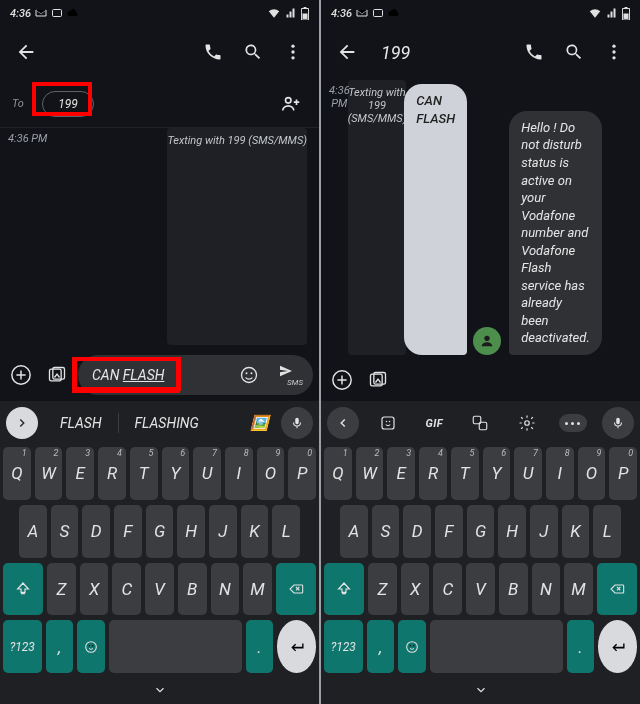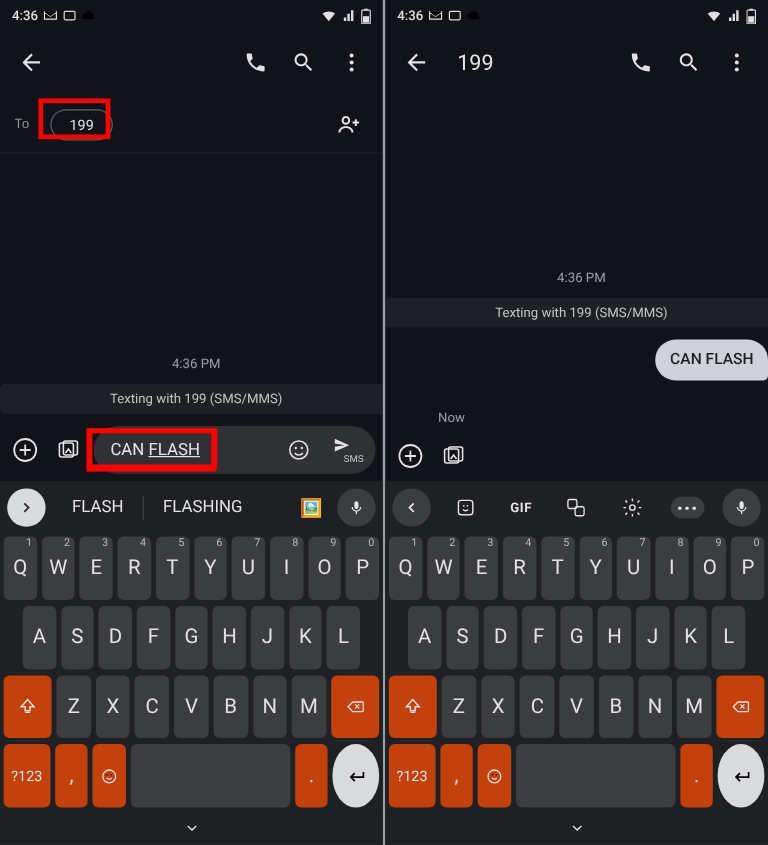--- a/index.html
+++ b/index.html
@@ -1,32 +1,32 @@
 <!DOCTYPE html>
 <html><head>
 <meta charset="utf-8">
 <style>
   * { box-sizing: border-box; margin: 0; padding: 0; font-family: Roboto, Arial, sans-serif; }
   body { background: #9aa0a6; width: 640px; height: 704px; display: flex; gap: 2px; overflow: hidden; }
-  .phone { width: 319px; height: 704px; background: #111318; display: flex; flex-direction: column; color: #e3e3e3; position: relative; overflow: hidden; }
+  .phone { width: 319px; height: 704px; background: #111318; display: flex; flex-direction: column; color: #e3e3e3; position: relative; overflow: hidden; font-style: italic; }
   .statusbar { height: 24px; padding: 2px 10px 0 10px; display: flex; justify-content: space-between; align-items: center; font-size: 11px; font-weight: 500; color: #e0e0e0; }
   .sb-left, .sb-right { display: flex; align-items: center; gap: 4px; }
   .sb-right svg { fill: #e0e0e0; }
   .appbar { height: 56px; display: flex; align-items: center; padding: 0 6px; gap: 6px; }
   .icbtn { width: 40px; height: 40px; border-radius: 50%; display: flex; align-items: center; justify-content: center; cursor: pointer; }
   .icbtn svg { fill: #e3e3e3; }
   .appbar-title { font-size: 18px; flex: 1; padding-left: 8px; color: #e6e6e6; }
   .appbar-actions { display: flex; align-items: center; }
   .to-row { height: 48px; display: flex; align-items: center; padding: 0 12px; border-bottom: 1px solid rgba(255,255,255,.07); }
   .to-label { color: #909396; font-size: 11px; width: 30px; }
   .chip-wrap { position: relative; }
   .chip { height: 26px; border: 1px solid #5f6368; border-radius: 13px; padding: 0 14px; display: flex; align-items: center; font-size: 12px; color: #e3e3e3; min-width: 52px; justify-content: center; }
   .red-hl { position: absolute; border: 4px solid #f00; }
   .to-spacer { flex: 1; }
-  .conv { flex: 1; display: flex; flex-direction: column; justify-content: flex-end; padding: 0 0 4px 8px; gap: 6px; position: relative; }
+  .conv { flex: 1; display: flex; flex-direction: row; justify-content: space-between; padding: 0 20px 4px 8px; gap: 6px; position: relative; }
   .timestamp { text-align: center; color: #9aa0a6; font-size: 11px; padding: 4px 0; }
   .banner { background: rgba(255,255,255,.06); color: #c4c7c9; font-size: 11px; text-align: center; padding: 6px 0; border-radius: 4px; margin: 0 -8px; }
   .msg-row { display: flex; margin-top: 4px; }
   .msg-row.out { justify-content: flex-end; }
   .bubble { max-width: 230px; padding: 8px 12px; font-size: 13px; line-height: 1.35; }
   .bubble.out { background: #cfd2d8; color: #1f1f1f; border-radius: 18px 18px 4px 18px; font-weight: 500; }
   .bubble.in { background: #303135; color: #e6e6e6; border-radius: 18px 18px 18px 4px; }
   .in-wrap { display: flex; align-items: flex-end; gap: 8px; }
   .avatar { width: 28px; height: 28px; border-radius: 50%; background: #4d8e4d; display: flex; align-items: center; justify-content: center; flex-shrink: 0; }
   .avatar svg { fill: #1c1c1c; }
@@ -55,21 +55,21 @@
   .toolicons .ti { width: 30px; height: 30px; display: flex; align-items: center; justify-content: center; cursor: pointer; }
   .toolicons svg { fill: #e3e3e3; }
   .gif { color:#e3e3e3; font-size:11px; font-weight:700; letter-spacing:.5px; }
   .dots3 { width:28px; height:18px; border-radius:9px; background:#3c3d40; display:flex; align-items:center; justify-content:center; gap:3px; }
   .dots3 span{ width:3px;height:3px;border-radius:50%;background:#e3e3e3; }
   .krows { flex: 1; display: flex; flex-direction: column; padding: 2px 3px 3px 3px; gap: 5px; }
   .krow { display: flex; gap: 4px; flex: 1; }
   .krow.r2 { padding: 0 16px; }
   .key { flex: 1; background: #3c3d40; border-radius: 5px; display: flex; align-items: center; justify-content: center; color: #e3e3e3; font-size: 17px; position: relative; cursor: pointer; }
   .key .sup { position: absolute; top: 1px; right: 4px; font-size: 9px; color: #b9bbbf; }
-  .key.dark { background: #c2410c; text-align: center; }
+  .key.dark { background: #0f766e; text-align: center; }
   .key.space { flex: 4.8; }
   .key.wide { flex: 1.4; }
   .key.sym { font-size: 12px; }
   .key.light { background: #d9dadd; color: #1f1f1f; }
   .navbar { height: 28px; display: flex; align-items: center; justify-content: center; background: #1f2023; }
   .navbar svg { fill: #e3e3e3; }
 </style>
 </head>
 <body>
 
@@ -340,20 +340,29 @@
         </div>
     </div>
   </div>
 
   <div class="conv">
     <div class="timestamp">4:36 PM</div>
     <div class="banner">Texting with 199 (SMS/MMS)</div>
     <div class="msg-row out">
       <div class="bubble out">CAN FLASH</div>
     </div>
+    <div class="in-wrap">
+      <div class="avatar">
+          <svg width="16" height="16" viewBox="0 0 24 24">
+            <circle cx="12" cy="8" r="4"></circle>
+            <path d="M4 20c0-3.3 3.6-6 8-6s8 2.7 8 6z"></path>
+          </svg>
+        </div>
+      <div class="bubble in">Hello ! Do not disturb status is  active on your Vodafone number and Vodafone Flash service has already been deactivated.</div>
+    </div>
     <div class="msg-ts">Now</div>
   </div>
 
   <div class="composer">
     <div class="cicon">
         <svg width="22" height="22" viewBox="0 0 24 24">
           <circle cx="12" cy="12" r="10" fill="none" stroke="#e3e3e3" stroke-width="1.6"></circle>
           <path d="M12 7v10M7 12h10" stroke="#e3e3e3" stroke-width="1.6"></path>
         </svg>
       </div>

